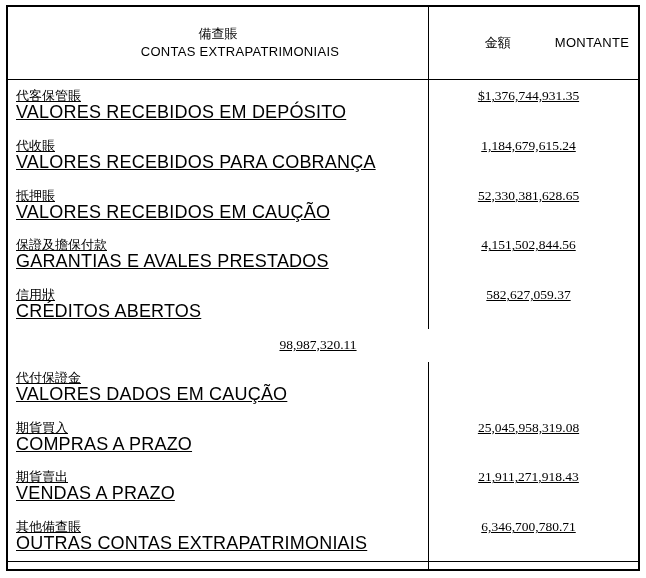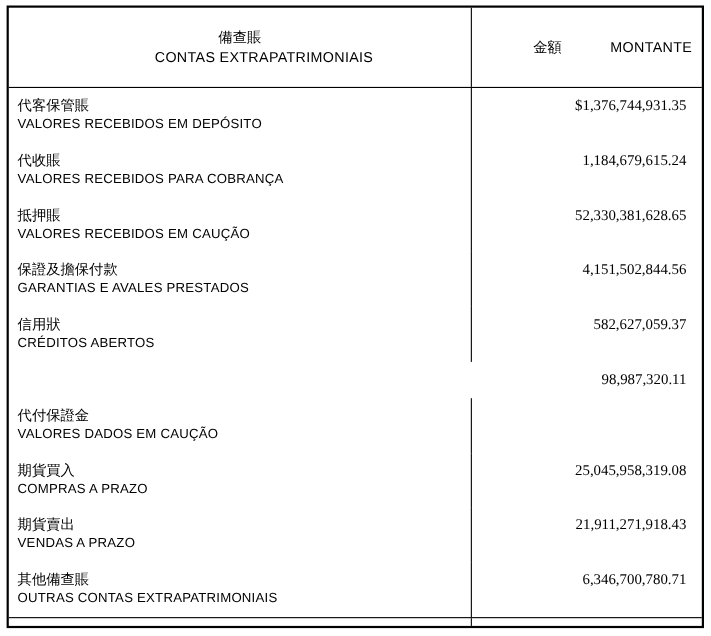--- a/index.html
+++ b/index.html
@@ -66,40 +66,41 @@
   }
   
   .tbody {
     flex: 1 1 auto;
     display: flex;
     flex-direction: column;
   }
   .row {
     flex: 1 1 auto;
     display: flex;
+    text-decoration: underline;
   }
   .cell-left {
     width: 421px;
     flex: 0 0 auto;
     box-sizing: border-box;
     border-right: 1.5px solid #000000;
     padding: 7px 8px 0 8px;
   }
   .cell-right {
     flex: 1 1 auto;
     box-sizing: border-box;
     padding: 7px 14px 0 4px;
-    text-align: right;
+    text-align: center;
   }
   .lbl-zh {
     font-size: 13px;
     line-height: 17px;
   }
   .lbl-pt {
-    font-size: 12px;
+    font-size: 18px;
     line-height: 17px;
     letter-spacing: 0.2px;
   }
   .amount {
     font-family: "Liberation Serif", serif;
     font-size: 13.5px;
     line-height: 17px;
   }
   
   .bottom-rule {

